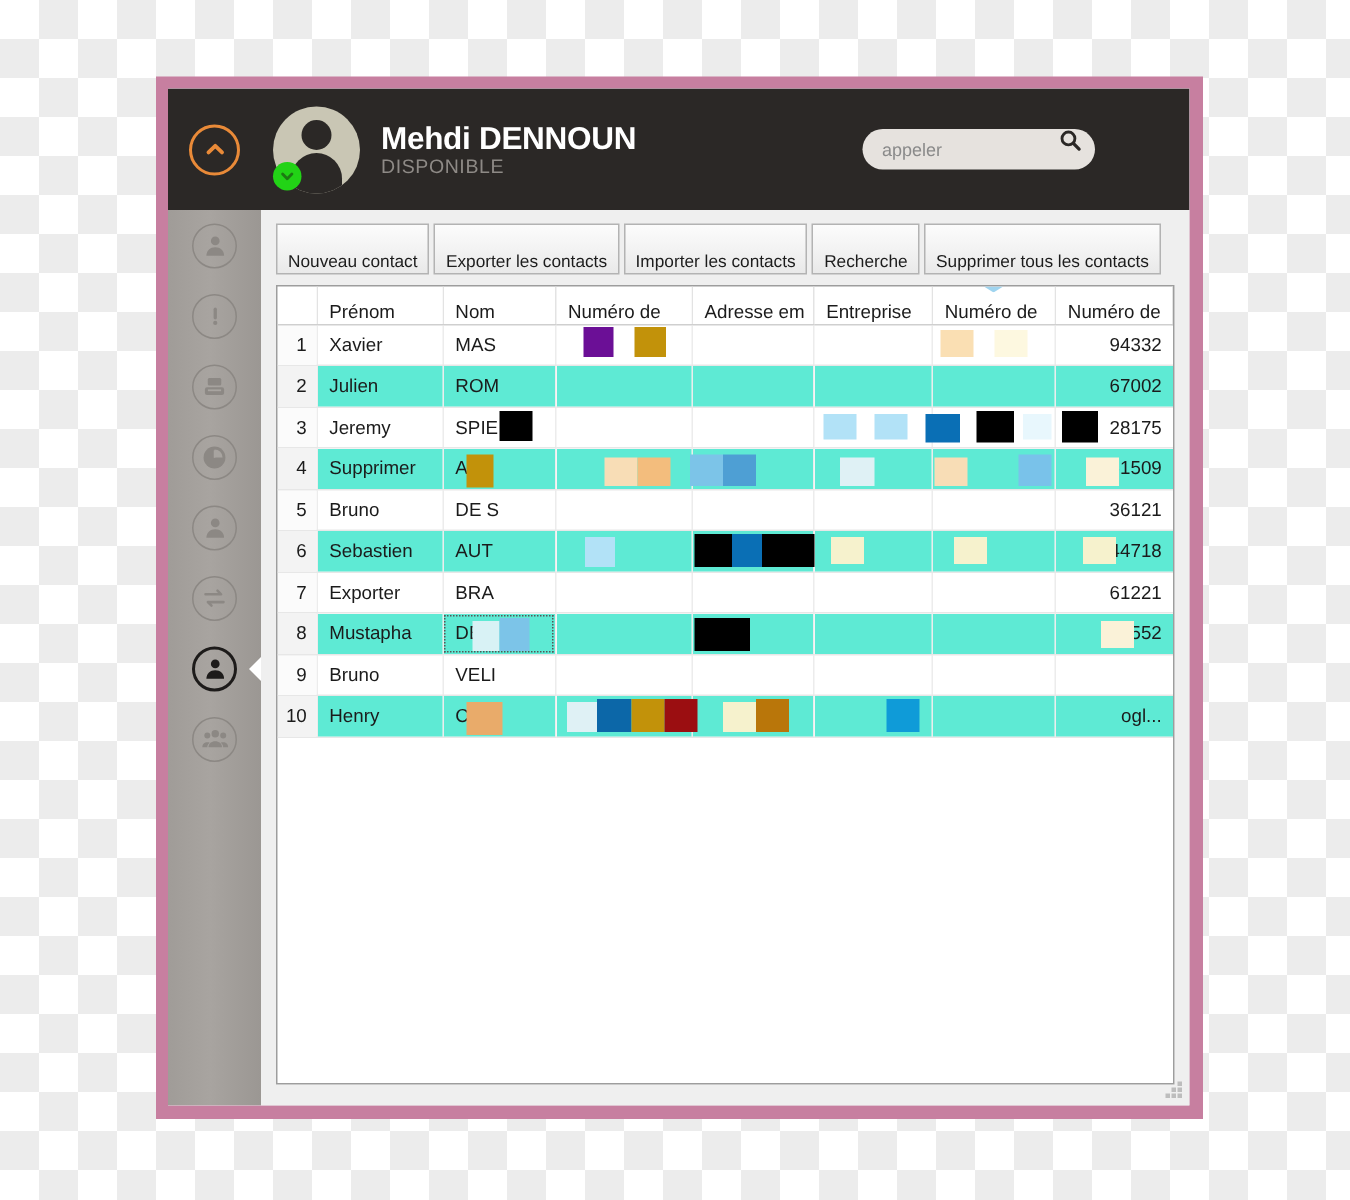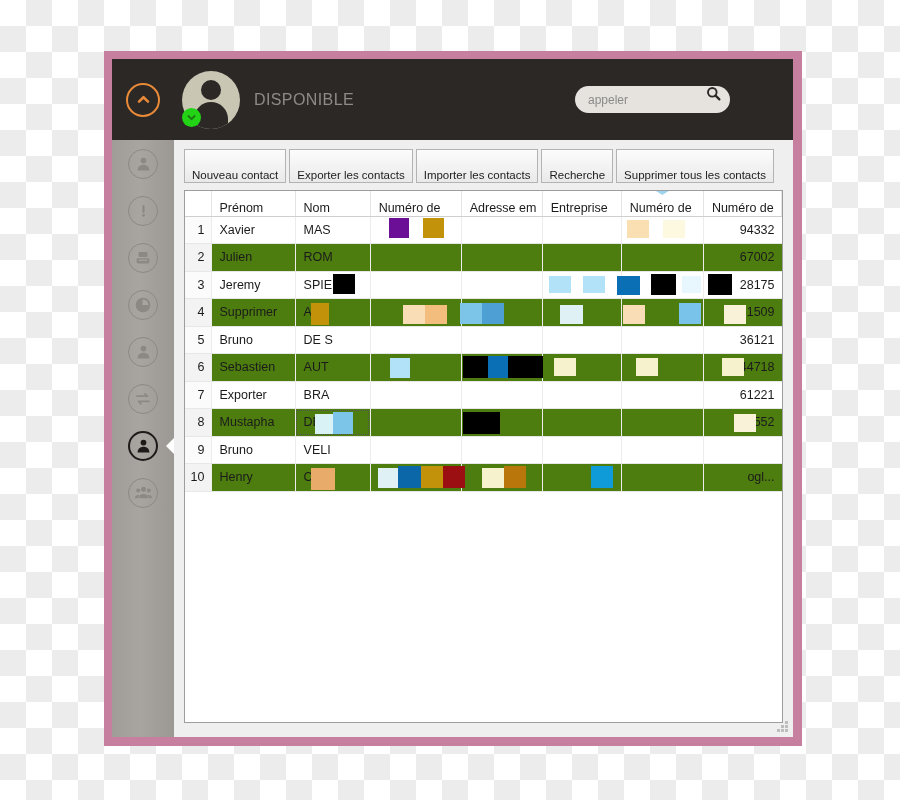--- a/index.html
+++ b/index.html
@@ -114,21 +114,21 @@
   #user-name {
     color: #ffffff;
     font-size: 21px;
     font-weight: bold;
     line-height: 23px;
     letter-spacing: -0.2px;
     white-space: nowrap;
   }
   #user-status {
     color: #8e8a86;
-    font-size: 16px;
+    font-size: 13px;
     line-height: 14px;
     letter-spacing: 0.4px;
     white-space: nowrap;
   }
 
   #search-box {
     flex: 0 0 auto;
     margin-right: 63px;
     width: 155px;
     height: 27px;
@@ -264,21 +264,21 @@
     text-align: right;
     padding: 0 6px 0 0;
     color: #1b1b1b;
     background: #fbfbfb;
   }
   table#contacts-table td.num-right {
     text-align: right;
     padding-right: 7px;
     border-right: none;
   }
-  table#contacts-table tr.alt td { background: #4d7c0f; }
+  table#contacts-table tr.alt td { background: #5eead4; }
   table#contacts-table tr.alt td.idx { background: #f3f3f3; }
 
   .sort-marker {
     position: absolute;
     top: -1px; left: 50%;
     transform: translateX(-50%);
     width: 16px; height: 5px;
     background: #9fd4ef;
     clip-path: polygon(0 0, 100% 0, 50% 100%);
   }
@@ -327,20 +327,21 @@
             <div class="head"></div>
             <div class="body"></div>
           </div>
           <div id="presence-badge">
             <svg width="11" height="11" viewBox="0 0 11 11" aria-hidden="true">
               <path d="M2.4 4 L5.5 7.2 L8.6 4" fill="none" stroke="#1c7a12" stroke-width="1.9" stroke-linecap="round" stroke-linejoin="round"></path>
             </svg>
           </div>
         </div>
         <div id="name-block">
+          <div id="user-name">Mehdi DENNOUN</div>
           <div id="user-status">DISPONIBLE</div>
         </div>
       </div>
 
       <div id="search-box">
         <input id="search-input" type="text" placeholder="appeler" style="">
         <span>
           <svg width="15" height="15" viewBox="0 0 15 15" aria-hidden="true">
             <circle cx="6.3" cy="6.3" r="4.3" fill="none" stroke="#2b2826" stroke-width="1.9"></circle>
             <path d="M9.6 9.6 L13.4 13.4" stroke="#2b2826" stroke-width="2.2" stroke-linecap="round"></path>

